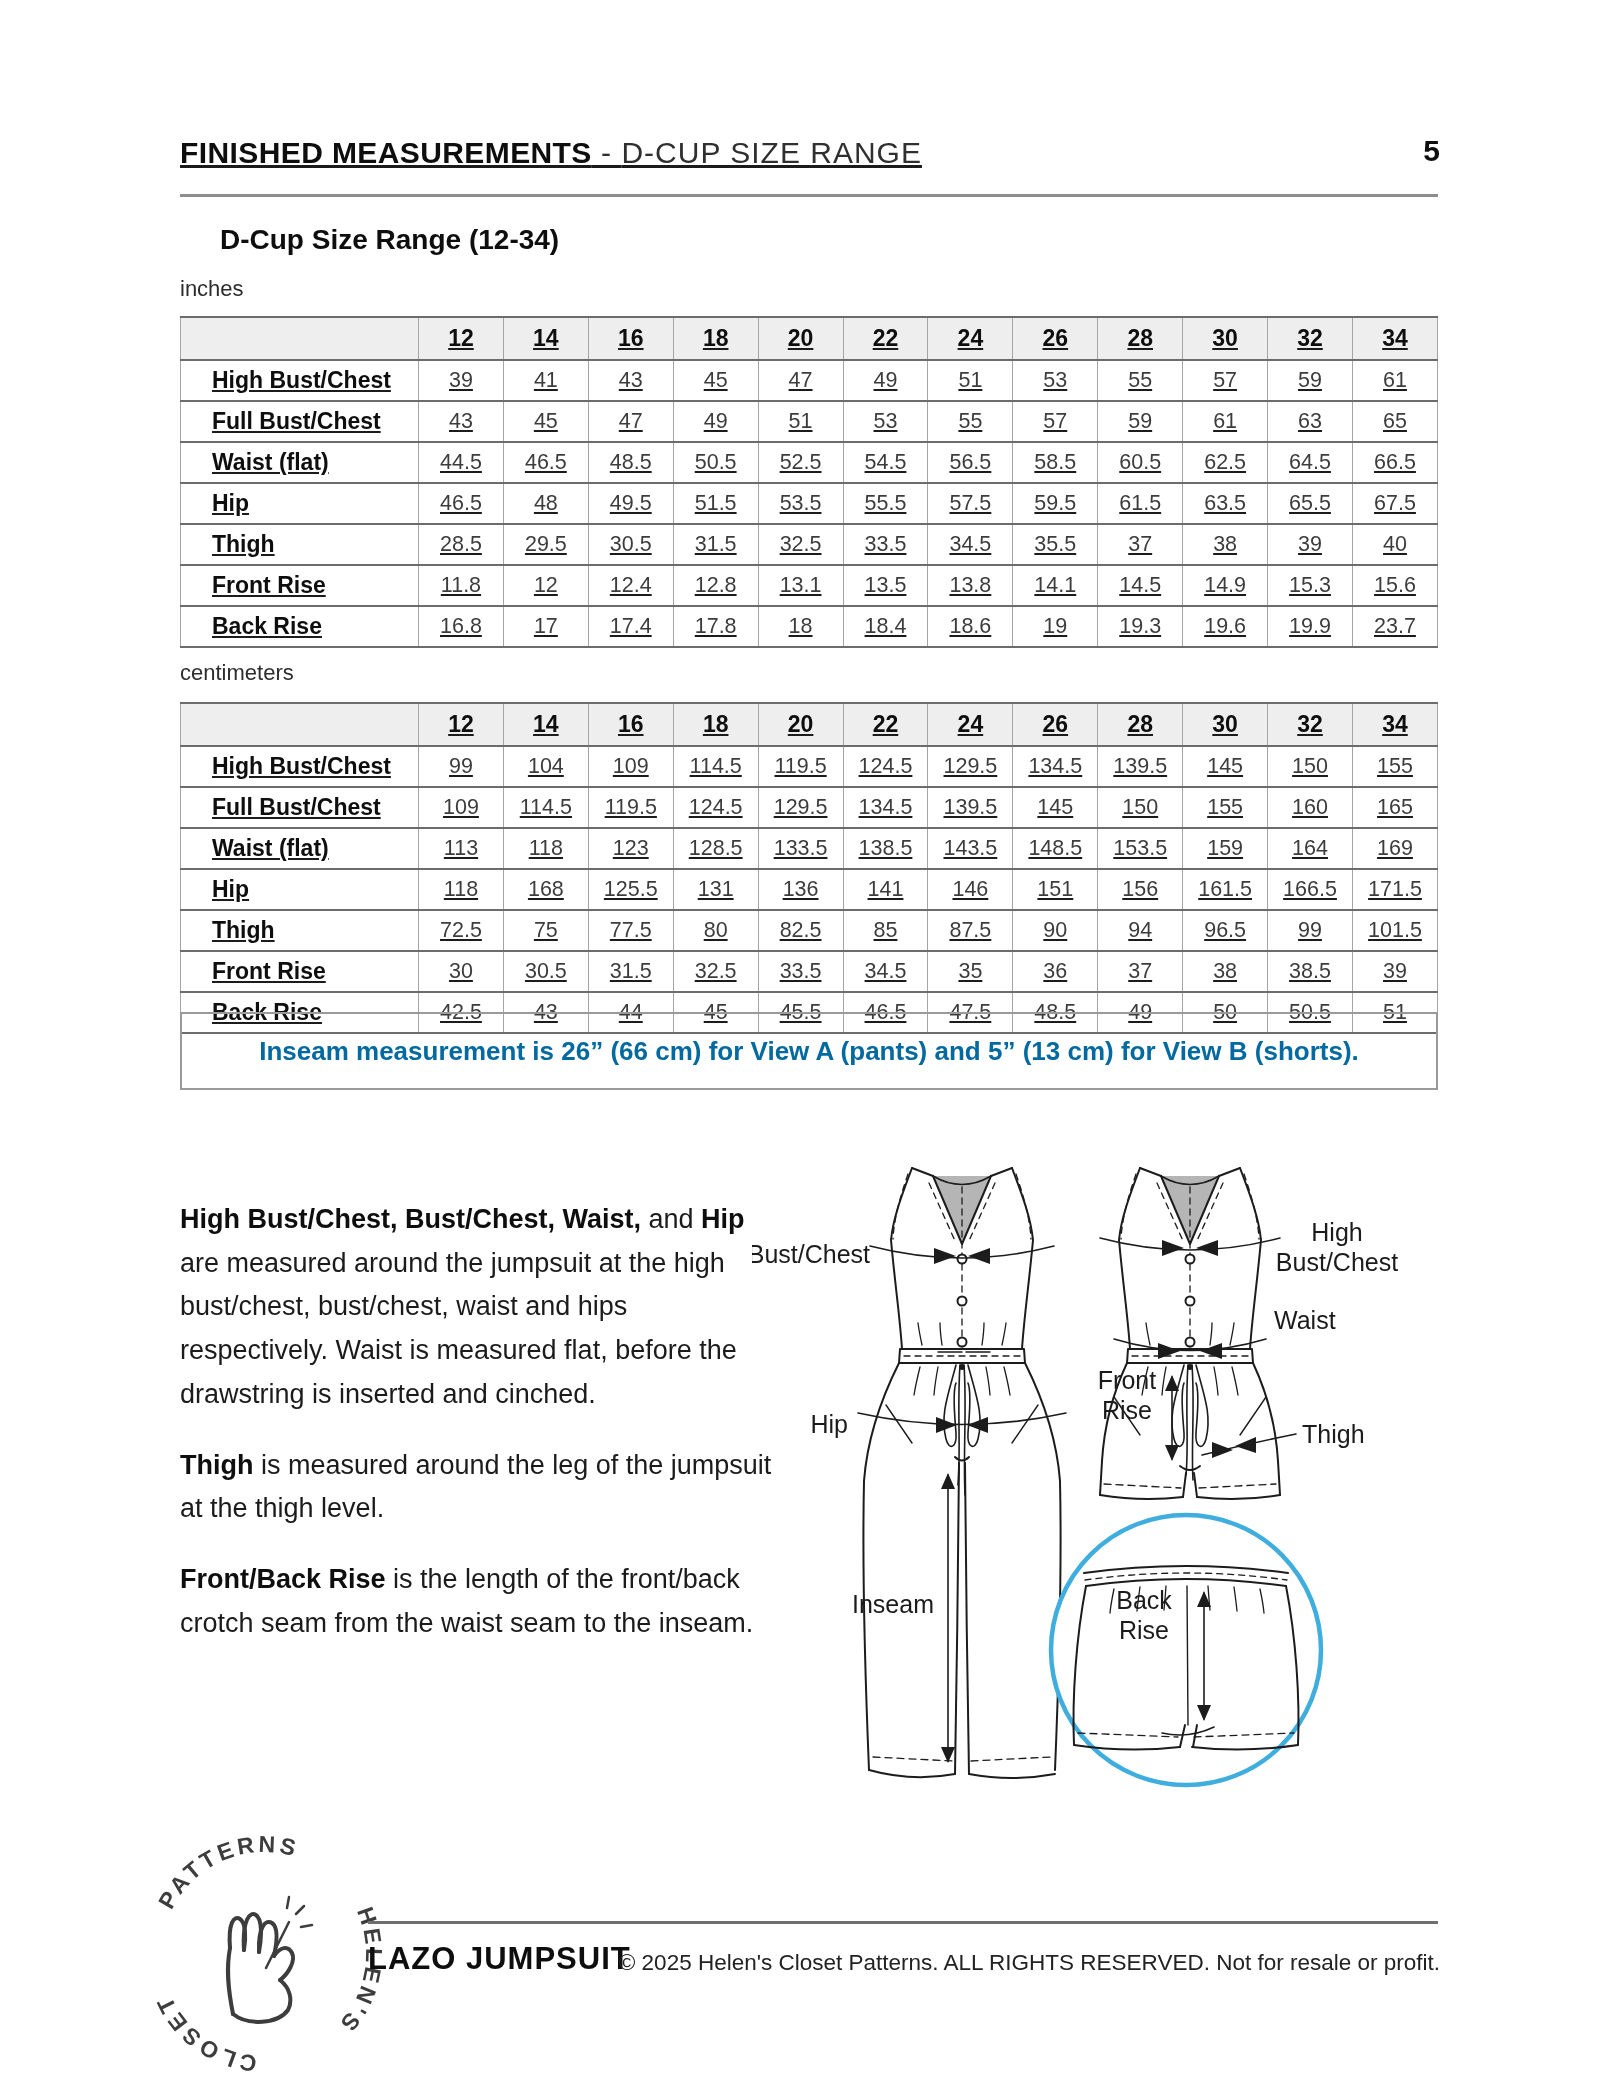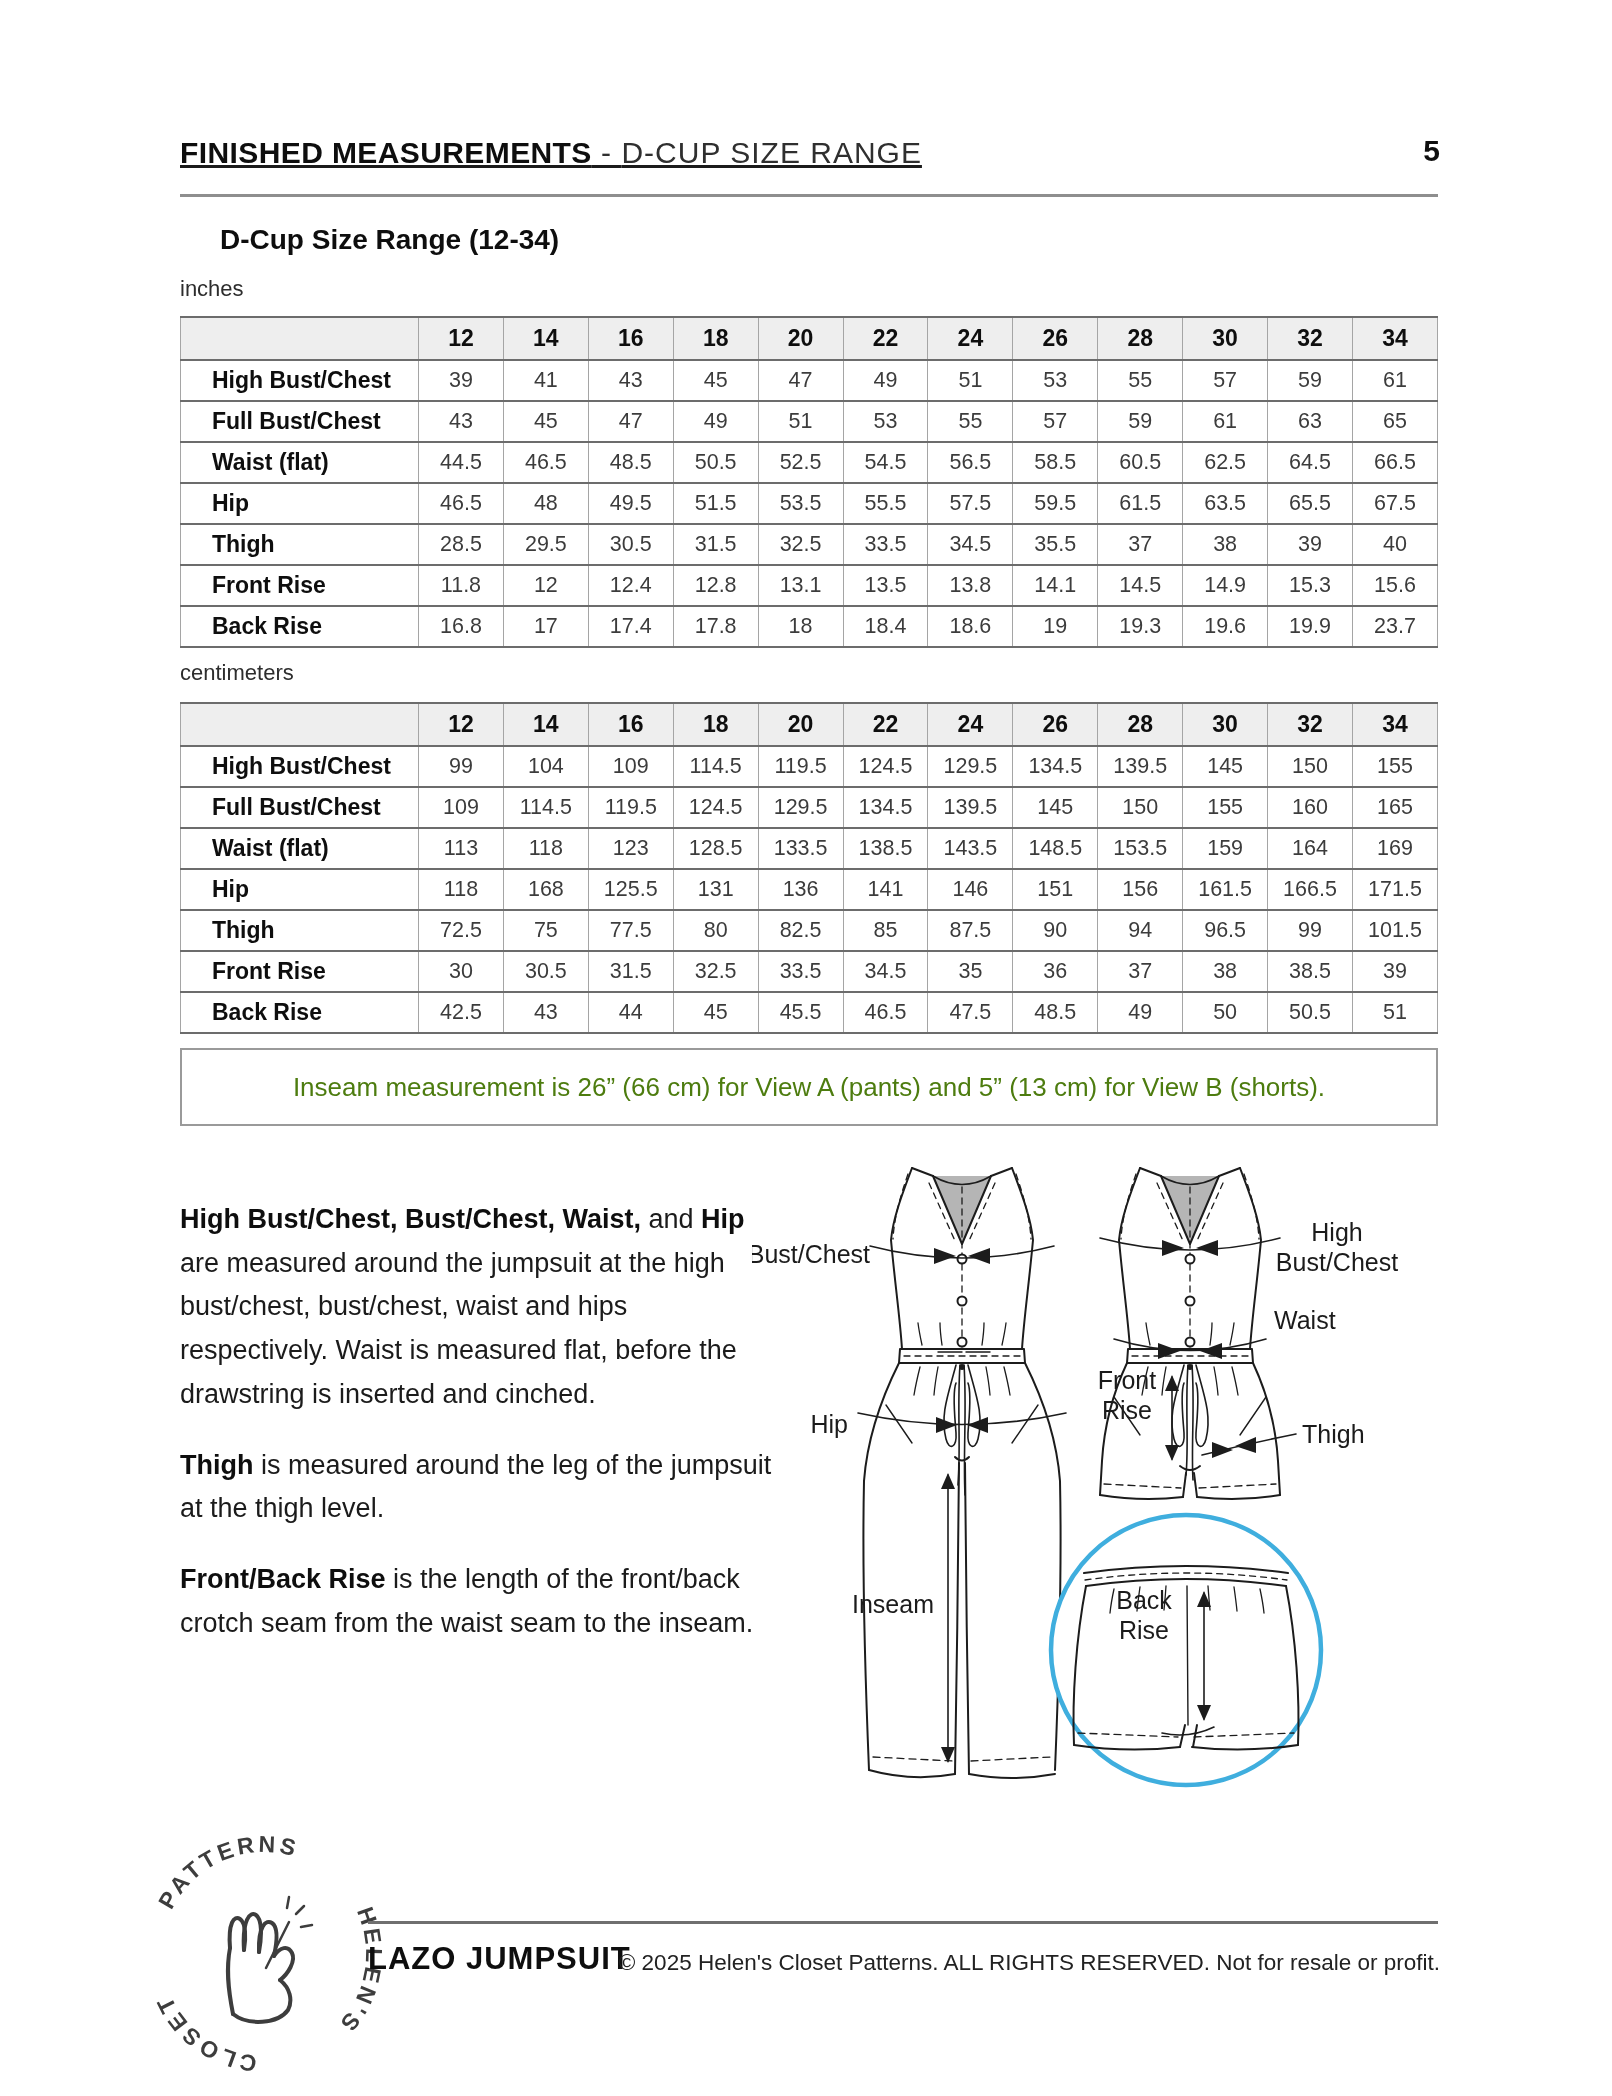--- a/index.html
+++ b/index.html
@@ -14,34 +14,34 @@
   .page-num{right:172px;top:134px;font-size:30px;font-weight:700;color:#0e0e0e;}
   .rule{background:#8e8e8e;}
   #rule-header{left:180px;top:194px;width:1258px;height:3px;}
 
   .section-title{left:180px;top:224px;font-size:28px;font-weight:700;color:#0e0e0e;margin-left:40px;}
   .units{left:180px;font-size:22px;color:#2d2d2d;}
   #units-in{top:276px;}
   #units-cm{top:660px;}
 
   
-  table.meas{position:absolute;left:180px;border-collapse:collapse;table-layout:fixed;width:1258px;}
+  table.meas{position:absolute;left:180px;border-collapse:collapse;table-layout:fixed;width:1258px;text-decoration:underline;}
   #table-in{top:316px;}
   #table-cm{top:702px;}
   .meas th,.meas td{border-left:1.5px solid #a5a5a5;border-right:1.5px solid #a5a5a5;
         border-top:2px solid #6c6c6c;border-bottom:2px solid #6c6c6c;
         text-align:center;height:39px;padding:0;}
   .meas th{background:#eeeeee;font-size:23px;font-weight:700;color:#0e0e0e;height:41px;}
   .meas td{font-size:21.5px;color:#3c3c3c;}
   .meas td.rowlabel{font-weight:700;text-align:left;padding-left:31px;font-size:23px;color:#0e0e0e;}
 
   
-  .note-box{left:180px;top:1048px;width:1258px;height:78px;border:2px solid #9a9a9a;
+  .note-box{left:180px;top:1012px;width:1258px;height:78px;border:2px solid #9a9a9a;
         box-sizing:border-box;display:flex;align-items:center;justify-content:center;
-        font-size:26px;color:#4d7c0f;}
+        font-size:26px;color:#0369a1;font-weight:bold;}
 
   
   .body-text{left:180px;top:1198px;width:600px;font-size:27px;line-height:1.62;color:#1b1b1b;}
   .body-text p{margin:0 0 27px 0;}
   .body-text .b{font-weight:700;color:#0e0e0e;}
 
   
   .diagram{left:752px;top:1143px;}
   .diagram text{font-size:25px;fill:#1b1b1b;}
 

